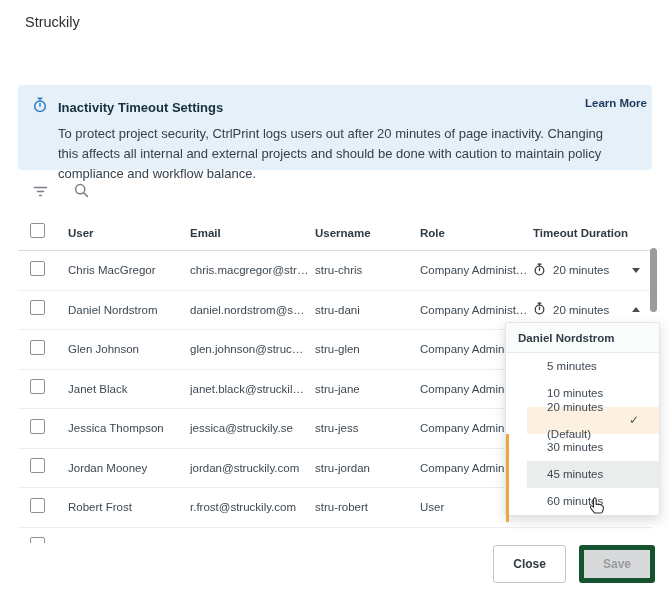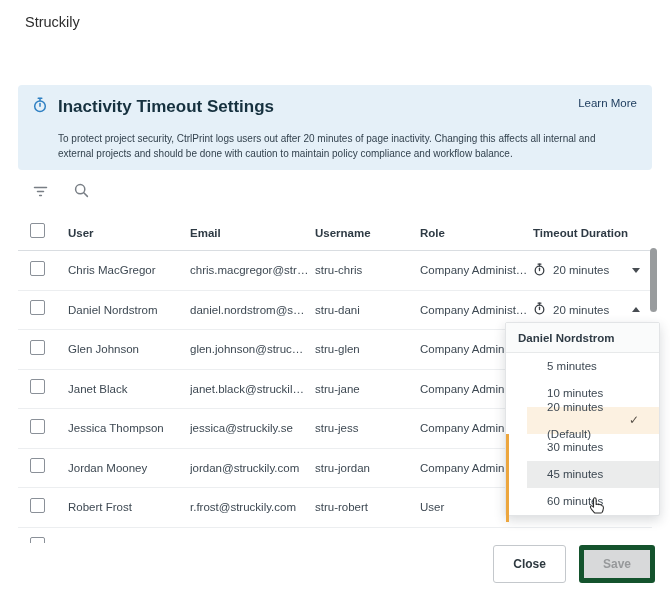--- a/index.html
+++ b/index.html
@@ -12,23 +12,23 @@
 
   
   .page-header{position:absolute;top:14px;left:25px;}
   .page-title{font-size:17px;font-weight:700;color:#1c1c1c;margin:0 0 9px 0;letter-spacing:.1px;}
   .page-subtitle{font-size:14.5px;color:#2d2d2d;}
 
   
   .banner{position:absolute;left:18px;right:18px;top:85px;height:85px;
     background:#e5f0f8;border-radius:4px;box-sizing:border-box;padding:12px 16px 10px 14px;}
   .banner-head{display:flex;align-items:center;gap:10px;}
-  .banner-title{font-size:17px;font-weight:700;color:#16313f;}
-  .banner-link{position:absolute;right:15px;top:12px;font-size:11.5px;font-weight:400;color:#1b3a5c;cursor:pointer;}
-  .banner-body{margin:14px 0 0 26px;font-size:10px;line-height:1.52;color:#33424e;max-width:552px;}
+  .banner-title{font-size:13px;font-weight:700;color:#16313f;}
+  .banner-link{position:absolute;right:5px;top:12px;font-size:11.5px;font-weight:700;color:#1b3a5c;cursor:pointer;}
+  .banner-body{margin:7px 0 0 26px;font-size:13px;line-height:1.52;color:#33424e;max-width:552px;}
 
   
   .toolbar{position:absolute;left:32px;top:182px;display:flex;gap:24px;align-items:center;}
   .toolbar svg{display:block;}
 
   
   .tablewrap{position:absolute;left:18px;right:18px;top:215px;height:328px;overflow:hidden;}
   .trow{display:grid;grid-template-columns:50px 122px 125px 105px 113px 1fr;align-items:center;}
   .thead{height:35px;border-bottom:1px solid #d9dde1;}
   .thead .hcell{font-size:11.5px;font-weight:700;color:#2e3a44;}

